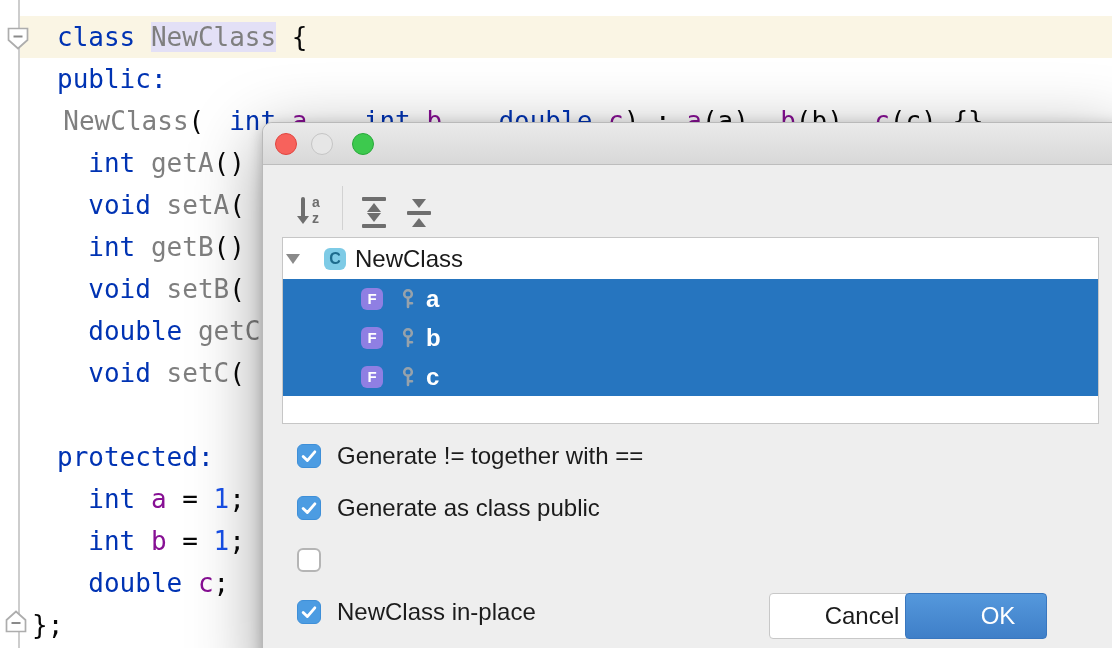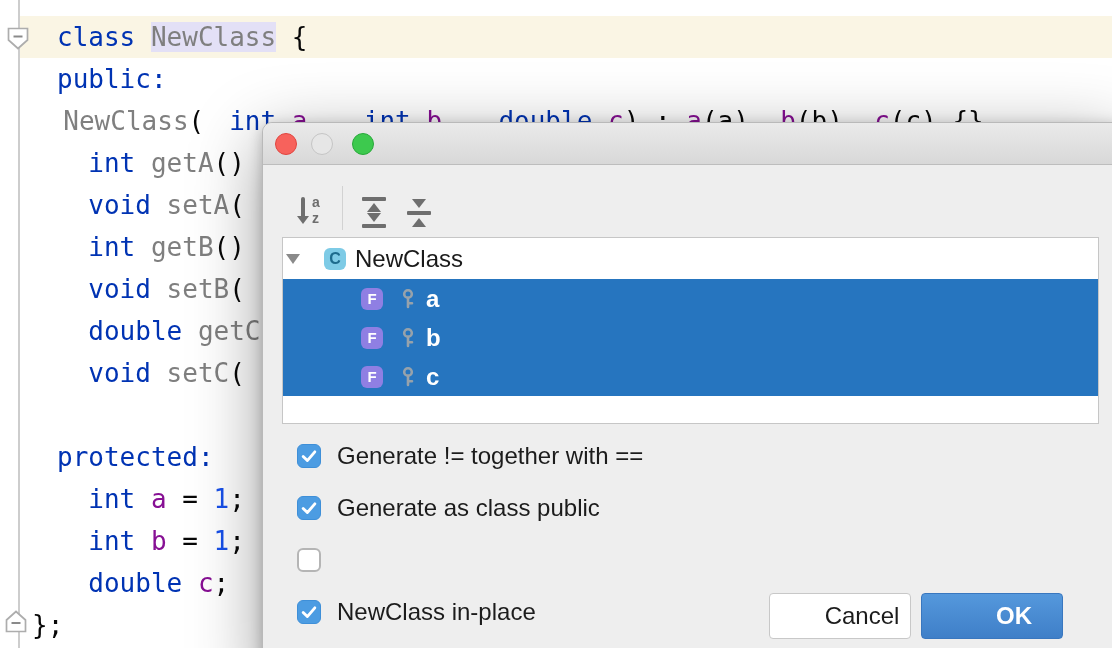--- a/index.html
+++ b/index.html
@@ -77,22 +77,22 @@
   .cb-row { position:absolute; left:34px; height:24px; display:flex; align-items:center; }
   .cb-box { width:24px; height:24px; border-radius:6px; display:flex; align-items:center; justify-content:center; }
   .cb-box.checked { background:#4C9CE2; border:1px solid #3E8FD8; }
   .cb-box.unchecked { background:#ffffff; border:2px solid #B5B5B5; }
   .cb-label { margin-left:16px; font-size:24px; color:#1C1C1C; }
 
   
   .dlg-btn { position:absolute; top:470px; width:142px; height:46px; border-radius:4px;
     display:flex; align-items:center; justify-content:center; font-size:24px;padding-left:44px; }
   #cancel-button { left:506px; background:#ffffff; border:1px solid #C8C8C8; color:#1C1C1C; }
-  #ok-button { left:658px; background:linear-gradient(#5598DC,#3F7FC8); border:1px solid #3977BF;
-    color:#ffffff; font-weight:700; }
+  #ok-button { left:642px; background:linear-gradient(#5598DC,#3F7FC8); border:1px solid #3977BF;
+    color:#ffffff; font-weight:400; }
 </style>
 </head>
 <body>
 
 <div id="stage">
 
   <div id="editor">
     <div id="caret-line"></div>
     <div id="gutter-line"></div>
 

